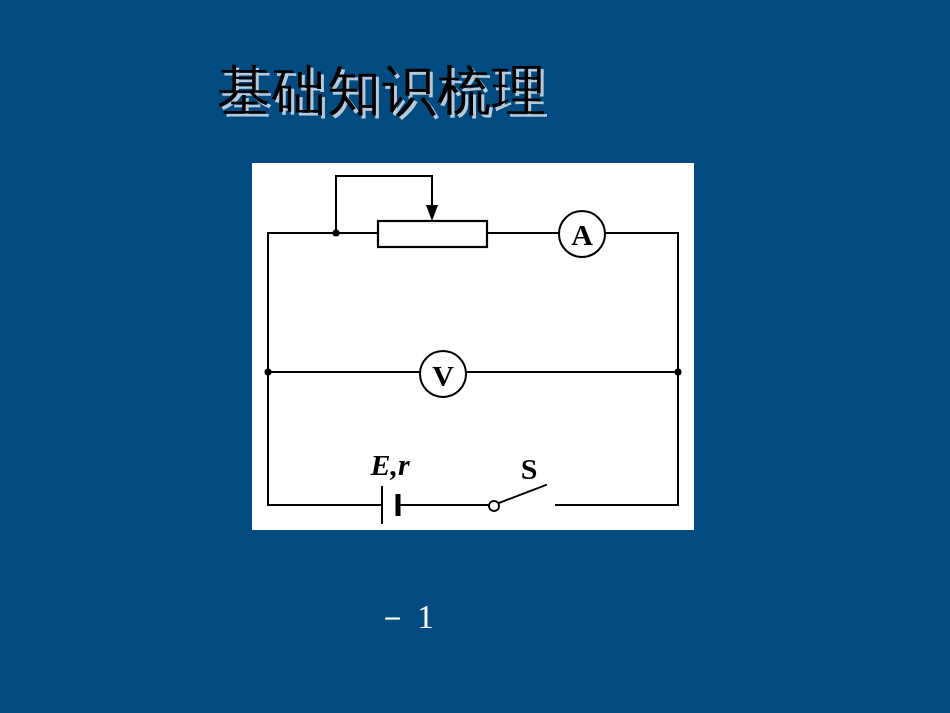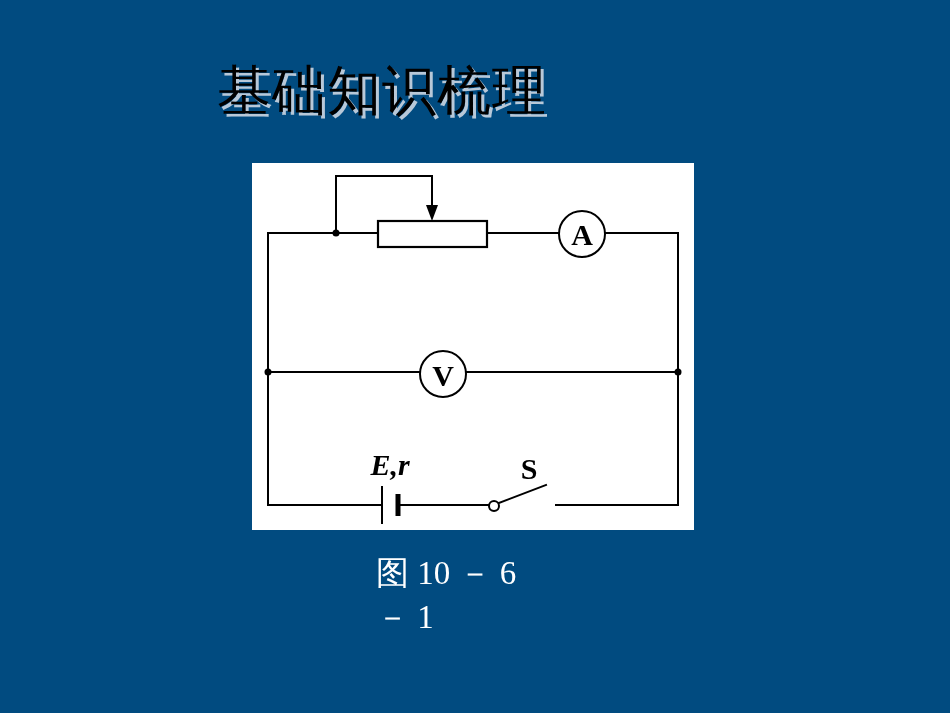--- a/index.html
+++ b/index.html
@@ -82,15 +82,15 @@
 
   <circle cx="494" cy="506" r="5" fill="#fff" stroke="#000" stroke-width="2"></circle>
 
   <text x="582" y="245" text-anchor="middle" font-family="Liberation Serif, DejaVu Serif, serif" font-size="30" font-weight="bold" fill="#000">A</text>
   <text x="443" y="386" text-anchor="middle" font-family="Liberation Serif, DejaVu Serif, serif" font-size="30" font-weight="bold" fill="#000">V</text>
   <text x="390" y="475" text-anchor="middle" font-family="Liberation Serif, DejaVu Serif, serif" font-size="30" font-weight="bold" font-style="italic" fill="#000">E,r</text>
   <text x="529" y="479" text-anchor="middle" font-family="Liberation Serif, DejaVu Serif, serif" font-size="30" font-weight="bold" fill="#000">S</text>
 </svg>
 
 <div class="caption">
-  <span>图 10 － 6</span><br>
+  <br>
   <span>－ 1</span>
 </div>
 
 </body></html>

